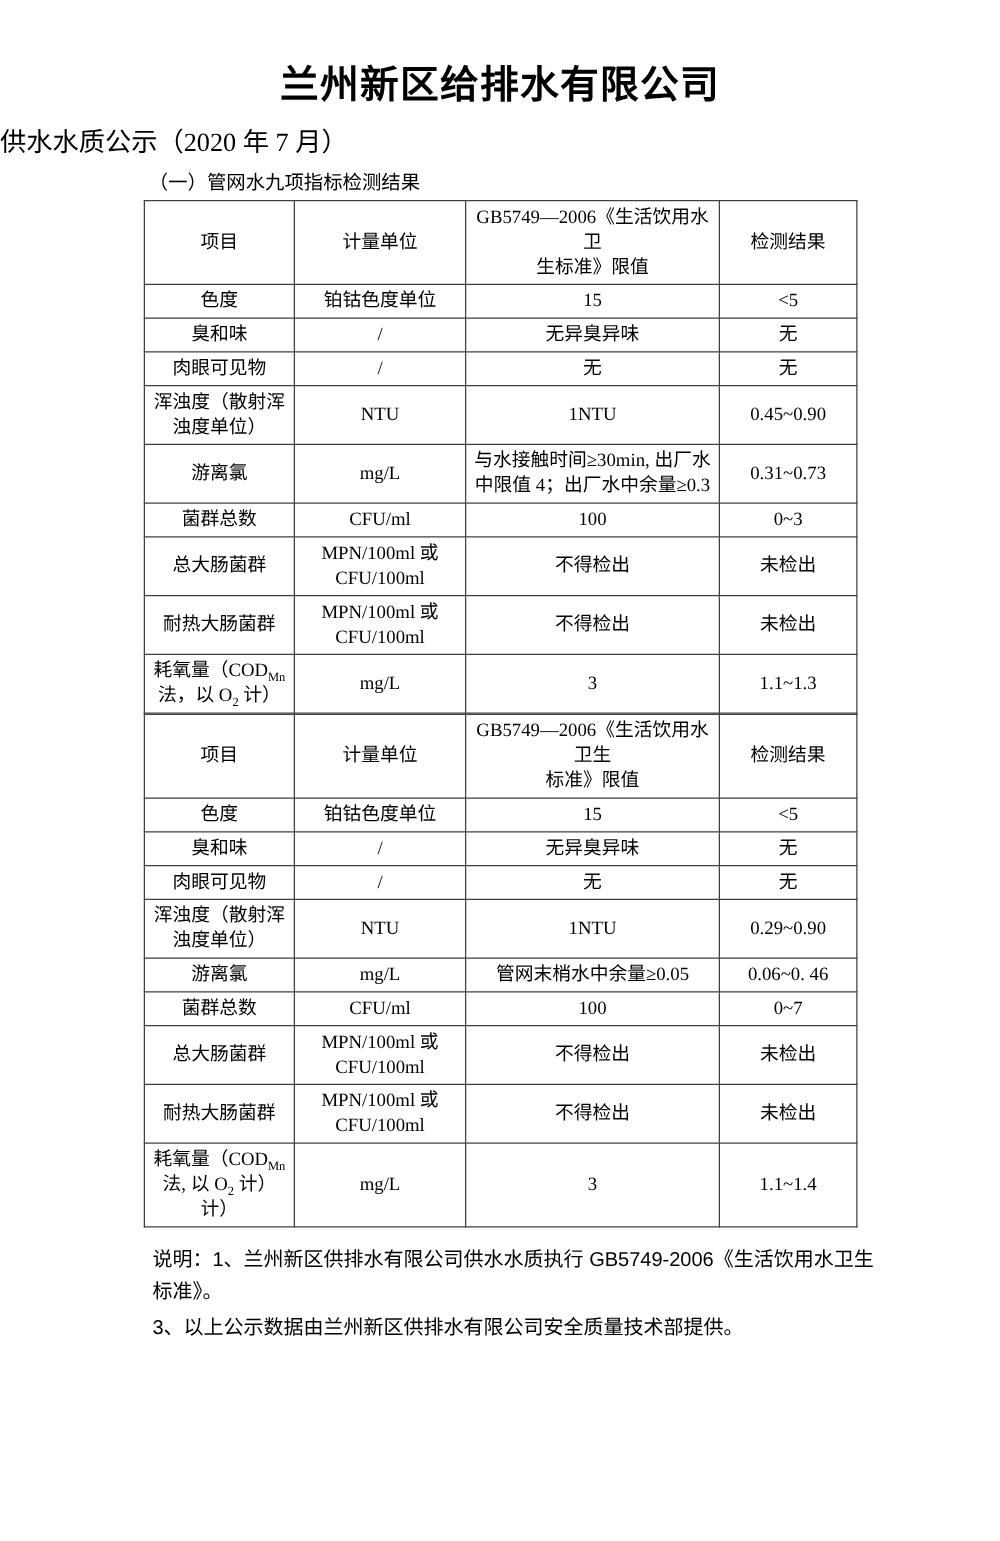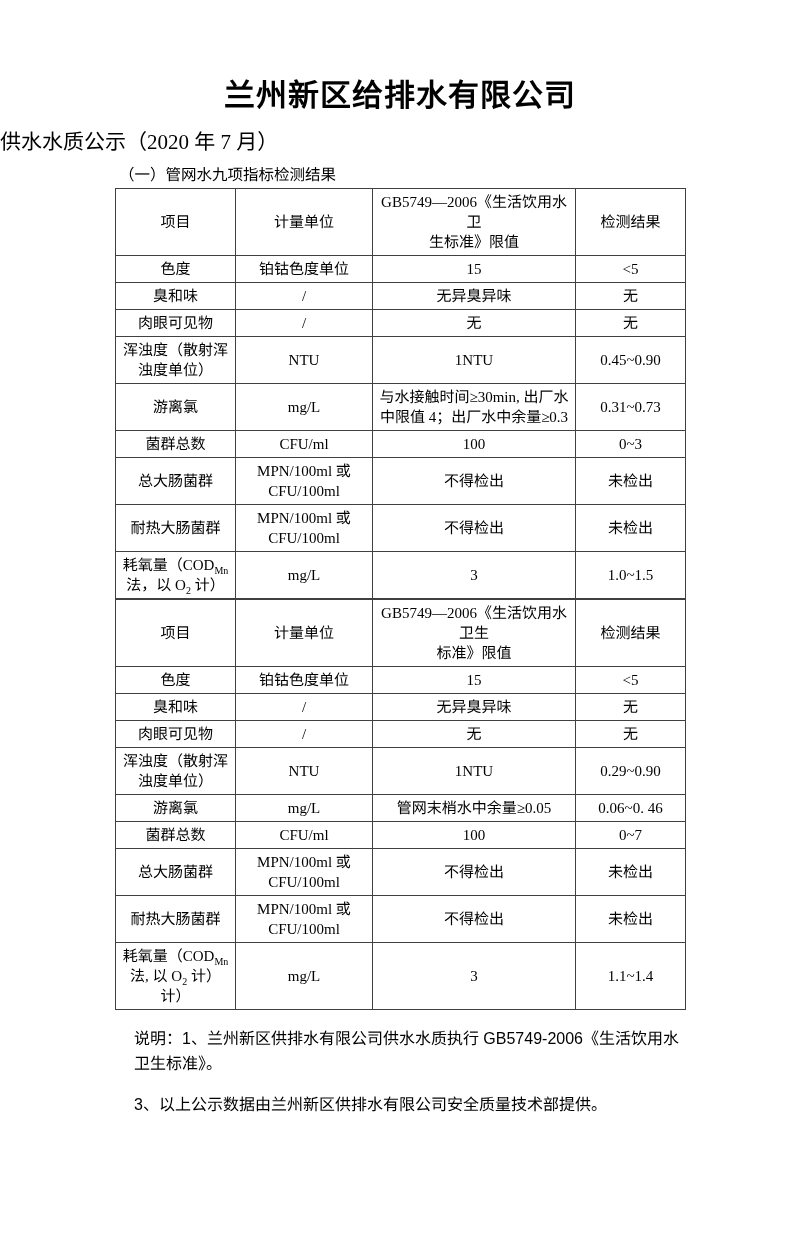--- a/index.html
+++ b/index.html
@@ -1,18 +1,18 @@
 <!DOCTYPE html>
 <html lang="zh-CN"><head>
 <meta charset="utf-8">
 <style>
   html,body{margin:0;padding:0;background:#ffffff;}
   .page{
     width:800px;height:1233px;background:#ffffff;color:#1a1a1a;
-    box-sizing:border-box;padding-top:76px;overflow:hidden;
+    box-sizing:border-box;padding-top:48px;overflow:hidden;
     font-family:"Liberation Serif","DejaVu Serif",serif;
   }
   .doc-title{
     margin:0 0 12px 0;text-align:center;font-size:31px;font-weight:bold;
     letter-spacing:1px;line-height:40px;color:#000;
   }
   .doc-subtitle{
     margin:0 0 8px 0;font-size:21px;font-weight:normal;
     line-height:28px;color:#000;
   }
@@ -32,21 +32,21 @@
   table.wq sub{font-size:10px;line-height:0;}
   .col-item{width:120px;}
   .col-unit{width:137px;}
   .col-limit{width:203px;}
   .col-result{width:110px;}
   .notes{
     margin:14px 0 0 3px;width:588px;
     font-family:"Liberation Sans","DejaVu Sans",sans-serif;
     font-size:16px;line-height:25px;color:#000;
   }
-  .notes p{margin:16px;}
+  .notes p{margin:4px;}
 </style>
 </head>
 <body>
 
 <div class="page">
 
   <h1 class="doc-title">兰州新区给排水有限公司</h1>
   <h2 class="doc-subtitle">供水水质公示（2020 年 7 月）</h2>
 
   <div class="content">
@@ -114,21 +114,21 @@
           <tr>
             <td>耐热大肠菌群</td>
             <td>MPN/100ml 或<br>CFU/100ml</td>
             <td>不得检出</td>
             <td>未检出</td>
           </tr>
           <tr>
             <td>耗氧量（COD<sub>Mn</sub><br>法，以 O<sub>2</sub> 计）</td>
             <td>mg/L</td>
             <td>3</td>
-            <td>1.0~1.5</td>
+            <td>1.1~1.3</td>
           </tr>
         </tbody>
       </table>
 
 
     <table class="wq">
       <colgroup>
         <col class="col-item">
           <col class="col-unit">
           <col class="col-limit">

